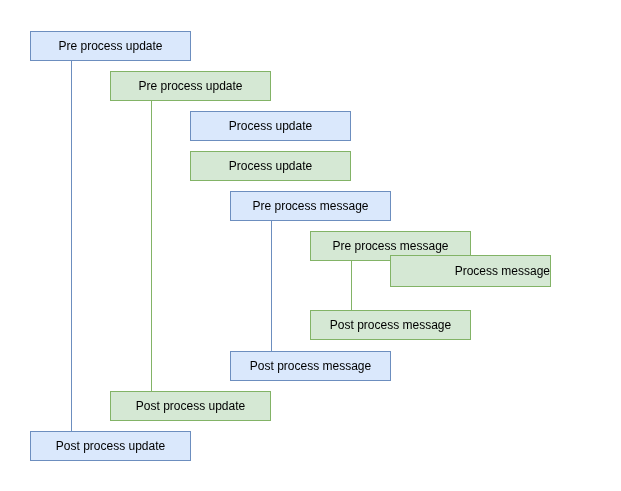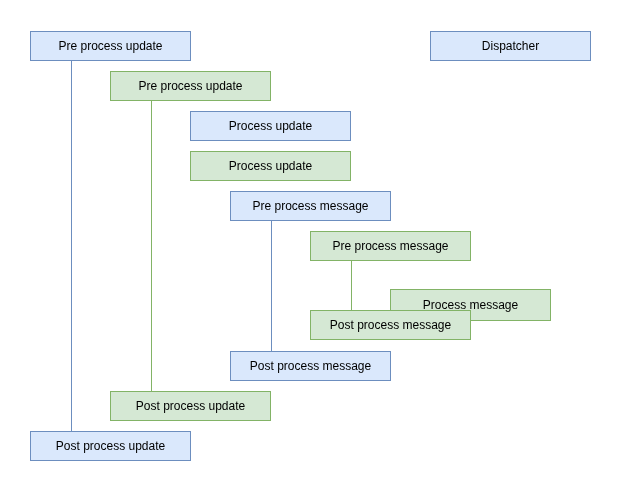--- a/index.html
+++ b/index.html
@@ -65,31 +65,28 @@
     </div>
     <div class="node green" style="left: 190px; top: 151px; width: 161px; height: 30px;">
       <span class="label">Process update</span>
     </div>
     <div class="node blue" style="left: 230px; top: 191px; width: 161px; height: 30px;">
       <span class="label">Pre process message</span>
     </div>
     <div class="node green" style="left: 310px; top: 231px; width: 161px; height: 30px;">
       <span class="label">Pre process message</span>
     </div>
-    <div class="node green" style="left: 390px; top: 289px; width: 161px; height: 32px;">
+    <div class="node green" style="left: 390px; top: 255px; width: 161px; height: 32px; justify-content: flex-end;">
       <span class="label">Process message</span>
     </div>
     <div class="node green" style="left: 310px; top: 310px; width: 161px; height: 30px;">
       <span class="label">Post process message</span>
     </div>
     <div class="node blue" style="left: 230px; top: 351px; width: 161px; height: 30px;">
       <span class="label">Post process message</span>
     </div>
     <div class="node green" style="left: 110px; top: 391px; width: 161px; height: 30px;">
       <span class="label">Post process update</span>
     </div>
     <div class="node blue" style="left: 30px; top: 431px; width: 161px; height: 30px;">
       <span class="label">Post process update</span>
     </div>
-    <div class="node blue" style="left: 430px; top: 31px; width: 161px; height: 30px;">
-      <span class="label">Dispatcher</span>
-    </div>
   </div>
 
 </body></html>

